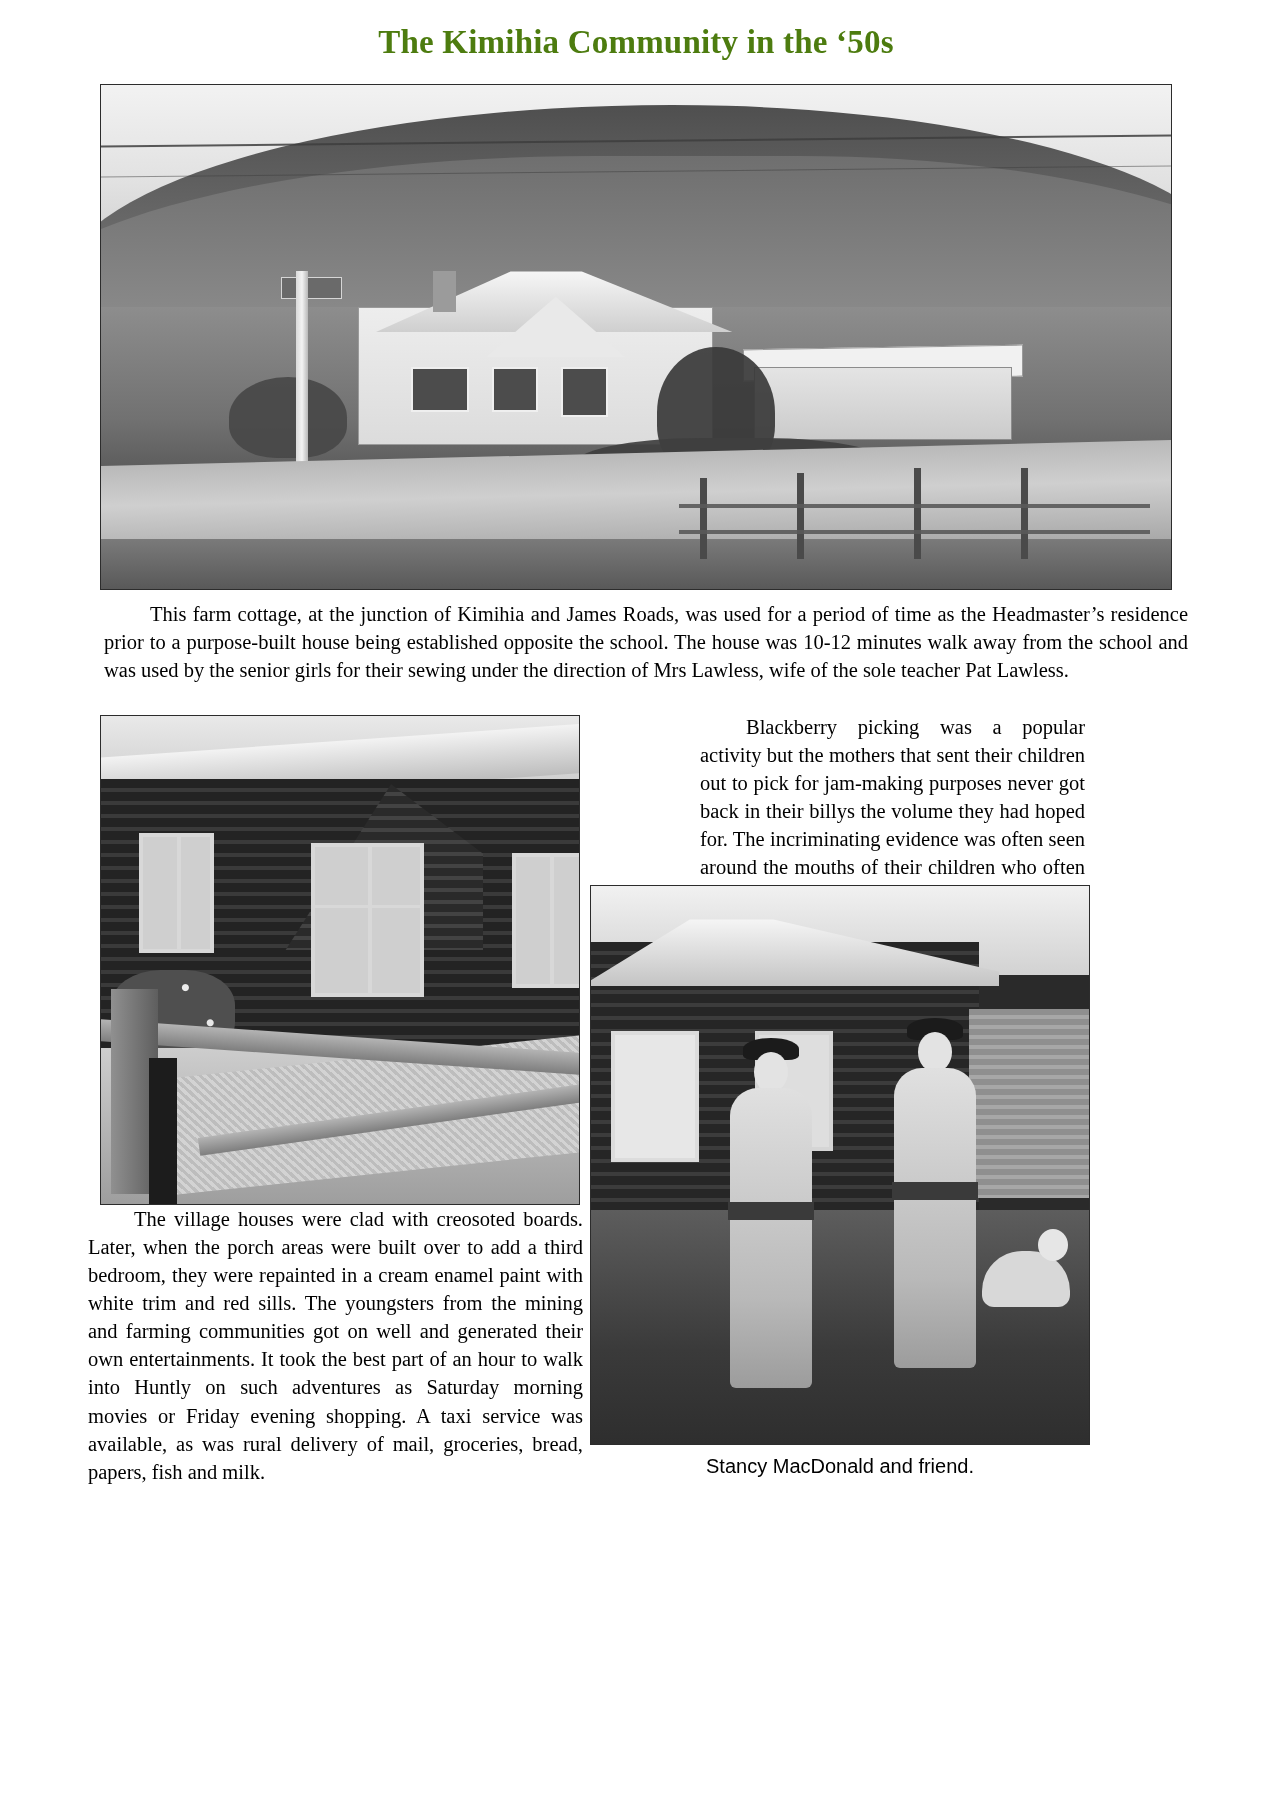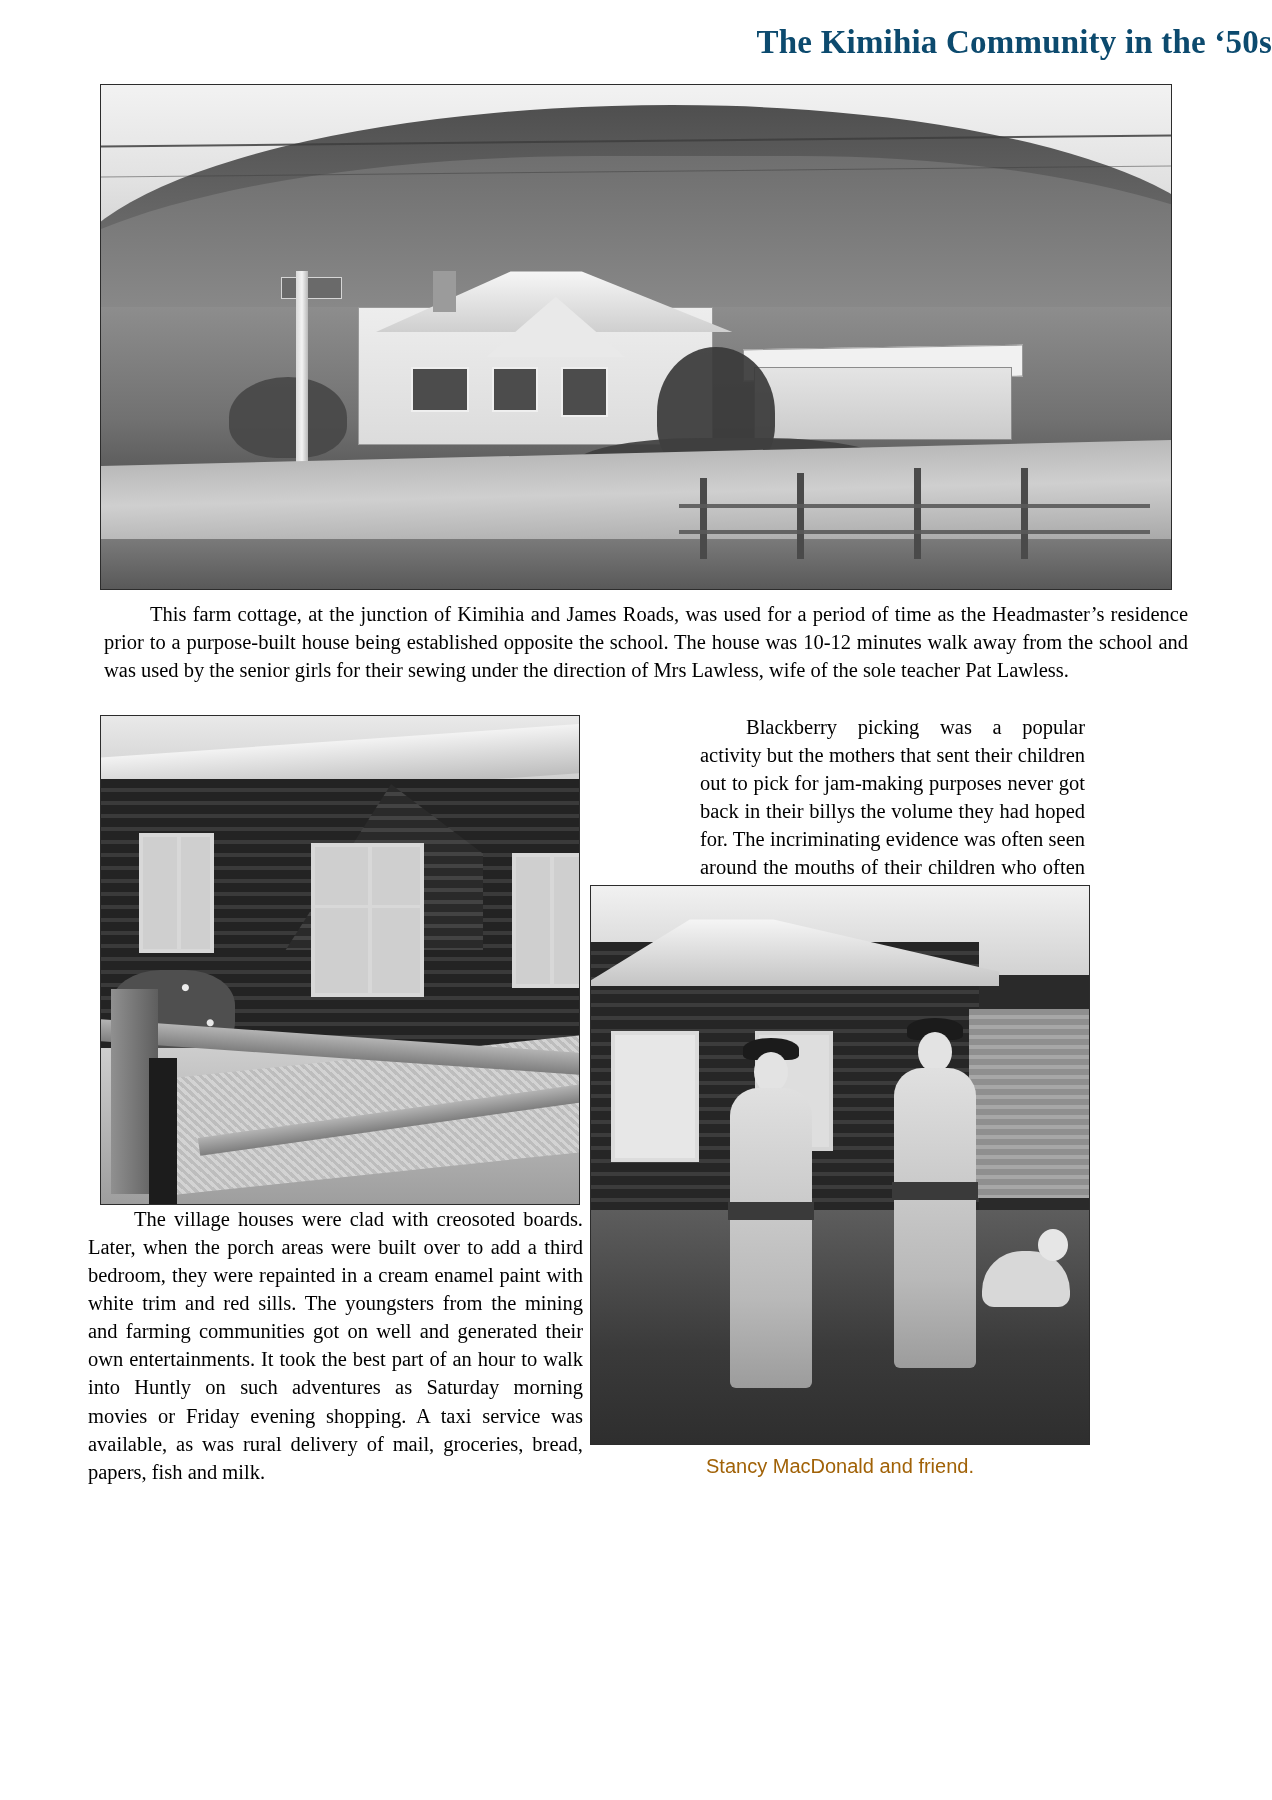--- a/index.html
+++ b/index.html
@@ -16,22 +16,22 @@
     overflow: hidden;
   }
   .page {
     position: relative;
     width: 1272px;
     height: 1800px;
     box-sizing: border-box;
     padding: 0;
   }
   .title {
-    text-align: right;
-    color: #0c4a6e;
+    text-align: center;
+    color: #4d7c0f;
     font-family: "Liberation Serif", serif;
     font-weight: bold;
     font-size: 33px;
     letter-spacing: 0.2px;
     margin: 0;
     padding-top: 24px;
     line-height: 1.1;
   }
 
   
@@ -250,21 +250,21 @@
     background:#e6e6e6; border-radius:50%; }
 
   .caption {
     position: absolute;
     left: 590px;
     top: 1455px;
     width: 500px;
     text-align: center;
     font-family: "Liberation Sans", sans-serif;
     font-size: 20px;
-    color: #a16207;
+    color: #000000;
   }
 
   .para3 {
     position: absolute;
     left: 88px;
     top: 1205px;
     width: 495px;
   }
 </style>
 </head>

